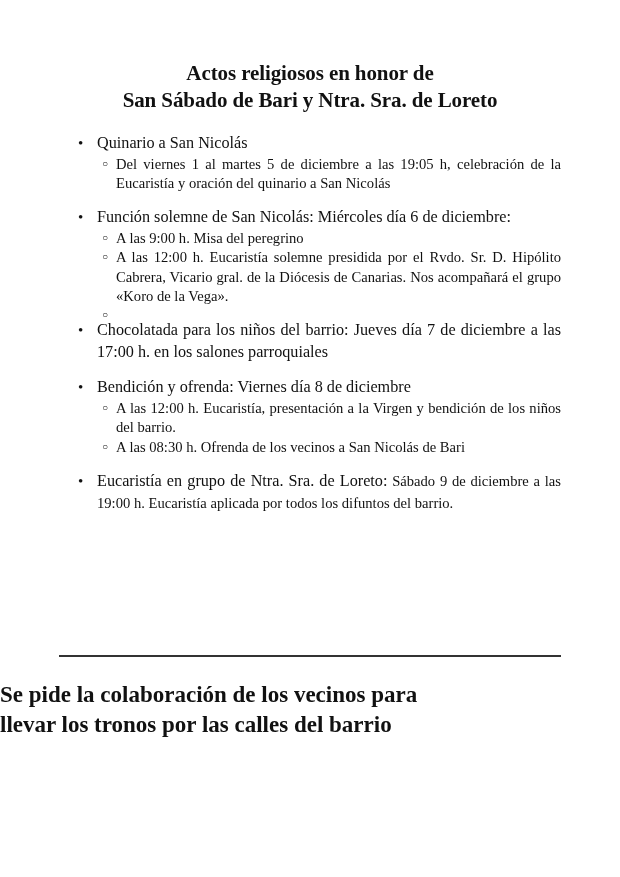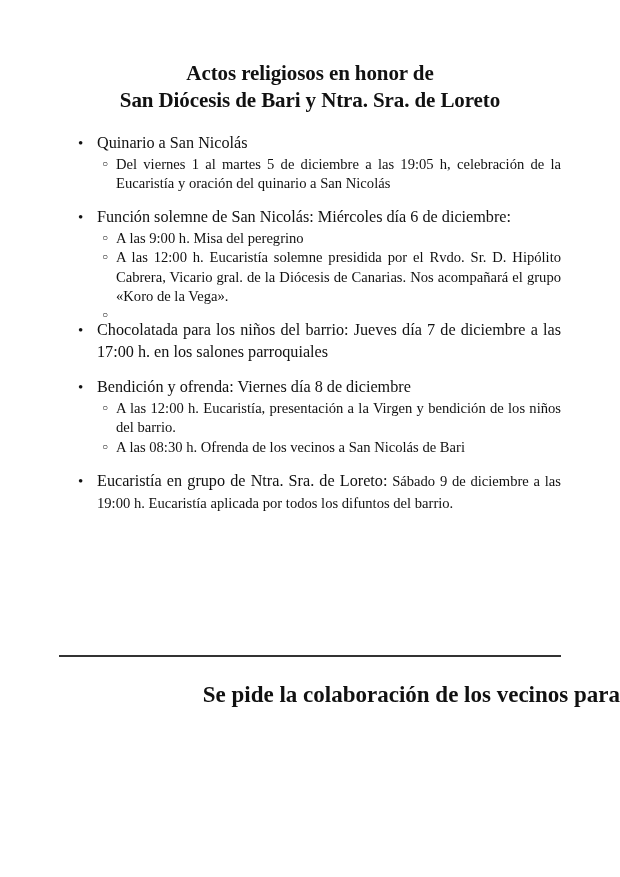--- a/index.html
+++ b/index.html
@@ -87,35 +87,35 @@
       left: 59px;
       top: 655px;
       width: 502px;
       height: 0;
       border-top: 2px solid #333333;
     }
     .footer {
       position: absolute;
       left: 0; width: 620px;
       top: 680px;
-      text-align: right;
+      text-align: left;
       font-weight: bold;
       font-size: 23px;
       line-height: 30px;
     }
     .footer .line { display: block; }
   </style>
 </head>
 <body>
 
 <div class="page">
 
   <div class="title">
     <span class="line line1">Actos religiosos en honor de</span>
-    <span class="line line2">San Diócesis de Bari y Ntra. Sra. de Loreto</span>
+    <span class="line line2">San Sábado de Bari y Ntra. Sra. de Loreto</span>
   </div>
 
   <div class="list">
 
     <div class="item">
       <span class="bullet">•</span>
       <span class="lead">Quinario a San Nicolás</span><span class="rest"></span>
       <ul class="sub">
         <li class="sub-item">
           <span class="sbullet">○</span>
@@ -166,15 +166,16 @@
       <span class="bullet">•</span>
       <span class="lead">Eucaristía en grupo de Ntra. Sra. de Loreto:</span><span class="rest"> Sábado 9 de diciembre a las 19:00 h. Eucaristía aplicada por todos los difuntos del barrio.</span>
     </div>
 
   </div>
 
   <div class="rule"></div>
 
   <div class="footer">
     <span class="line">Se pide la colaboración de los vecinos para</span>
+    <span class="line">llevar los tronos por las calles del barrio</span>
   </div>
 
 </div>
 
 </body></html>

